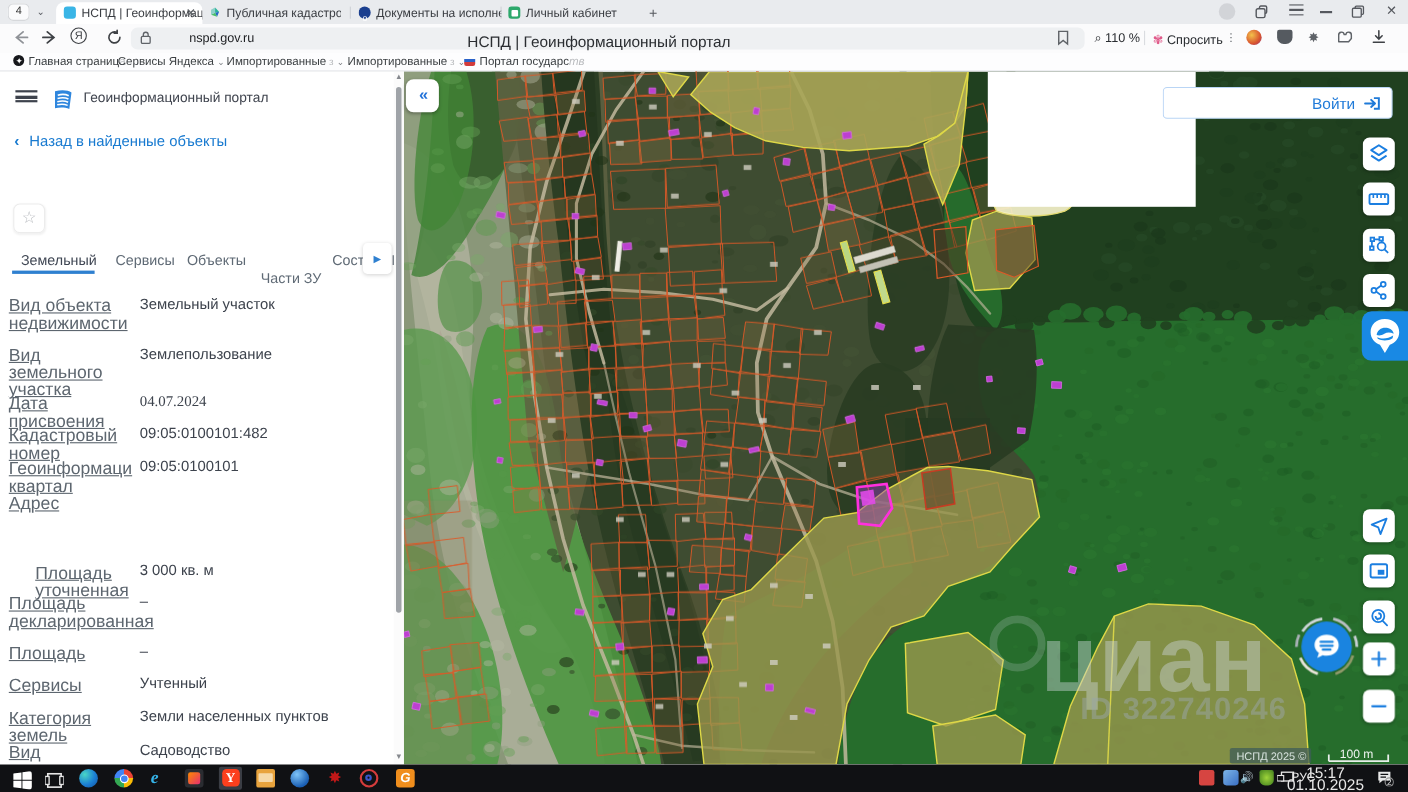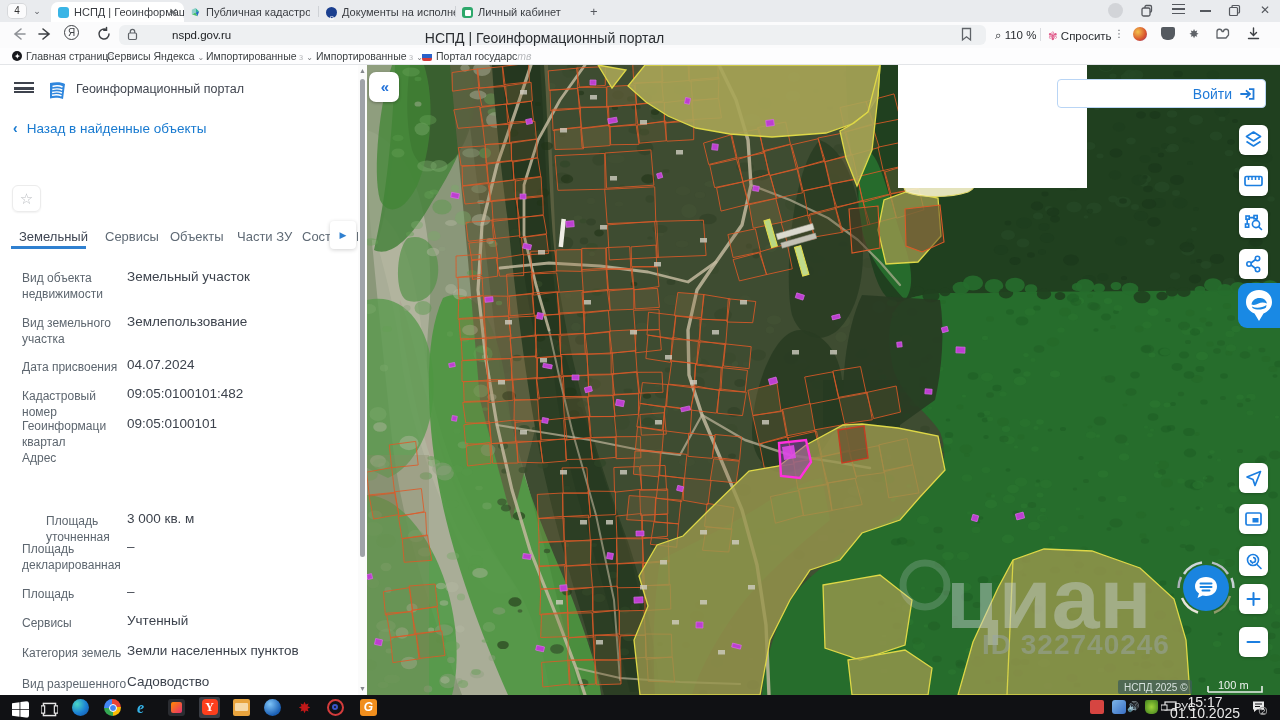--- a/index.html
+++ b/index.html
@@ -34,21 +34,21 @@
 #ptitle { position:absolute; left:76px; top:17px; font-size:12.5px; color:#40454f; }
 #backlink { position:absolute; left:13px; top:55px; font-size:13.5px; color:#187ad0; }
 #backlink .chv { font-size:14px; margin-right:9px; font-weight:bold; }
 #h1 { position:absolute; left:12px; top:85px; font-size:16.5px; color:#40454f; letter-spacing:-0.2px; }
 #star { position:absolute; left:12px; top:120px; width:29px; height:27px; border:1px solid #ececec; border-radius:6px; box-shadow:0 1px 2px rgba(0,0,0,0.06); color:#b9bcc0; font-size:15px; text-align:center; line-height:26px; }
 #tabs { position:absolute; left:0; top:160px; width:360px; height:27px; font-size:13px; color:#5f6a75; }
 #tabs span { position:absolute; top:4px; }
 #tabs .act { color:#3f4653; }
 #tabline { position:absolute; left:11px; top:181px; width:75px; height:2.5px; background:#2f80d0; }
 #tabarrow { position:absolute; left:330px; top:156px; width:26px; height:28px; background:#fff; box-shadow:0 1px 4px rgba(0,0,0,0.18); border-radius:4px; color:#2f80d0; font-size:9px; text-align:center; line-height:28px; }
-.fl { position:absolute; left:22px; width:112px; font-size:12px; color:#5d666f; line-height:15.5px; }
+.fl { position:absolute; left:8px; width:112px; font-size:16px; color:#5d666f; line-height:15.5px;text-decoration:underline; }
 .fv { position:absolute; left:127px; width:228px; font-size:13.5px; color:#3d434d; line-height:16px; }
 
 #pscroll { position:absolute; left:358px; top:65px; width:9px; height:630px; background:#fbfbfb; z-index:6; }
 #pthumb { position:absolute; left:2px; top:14px; width:5px; height:478px; background:#9fa3a8; border-radius:3px; }
 .sarr { position:absolute; left:1px; width:7px; font-size:7px; color:#85888d; }
 
 
 #map { position:absolute; left:367px; top:65px; width:913px; height:630px; overflow:hidden; z-index:1; }
 
 
@@ -1640,33 +1640,33 @@
           <path d="M6 15.3 C9.5 14.4 13 14.7 15.5 15.8"></path>
         </g>
       </svg>
     <div id="ptitle">Геоинформационный портал</div>
     <div id="backlink"><span class="chv">‹</span>Назад в найденные объекты</div>
     <div id="star">☆</div>
     <div id="tabs">
       <span class="act" style="left:19px;">Земельный</span>
       <span style="left:105px;">Сервисы</span>
       <span style="left:170px;">Объекты</span>
-      <span style="left:237px;">Части ЗУ</span>
+      <span style="left:237px;margin-top:16px;">Части ЗУ</span>
       <span style="left:302px;">Соста</span>
       <span style="left:356px;">Г</span>
     </div>
     <div id="tabline"></div>
     <div id="tabarrow">▶</div>
 
     <div class="fl" style="top:206px;">Вид объекта недвижимости</div>
     <div class="fv" style="top:204px;">Земельный участок</div>
     <div class="fl" style="top:251px;">Вид земельного участка</div>
     <div class="fv" style="top:249px;">Землепользование</div>
     <div class="fl" style="top:295px;">Дата присвоения</div>
-    <div class="fv" style="top:292px;">04.07.2024</div>
+    <div class="fv" style="top:292px;font-family:Liberation Serif, serif;">04.07.2024</div>
     <div class="fl" style="top:324px;">Кадастровый номер</div>
     <div class="fv" style="top:321px;">09:05:0100101:482</div>
     <div class="fl" style="top:354px;">Геоинформаци квартал</div>
     <div class="fv" style="top:351px;">09:05:0100101</div>
     <div class="fl" style="top:386px;">Адрес</div>
     <div class="fl" style="top:449px;padding-left:24px;">Площадь уточненная</div>
     <div class="fv" style="top:446px;">3 000 кв. м</div>
     <div class="fl" style="top:477px;">Площадь декларированная</div>
     <div class="fv" style="top:474px;">–</div>
     <div class="fl" style="top:522px;">Площадь</div>

